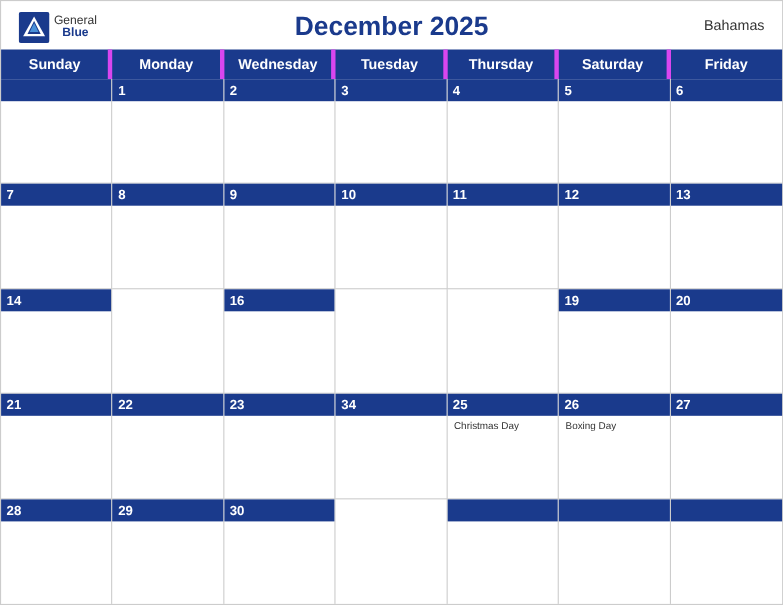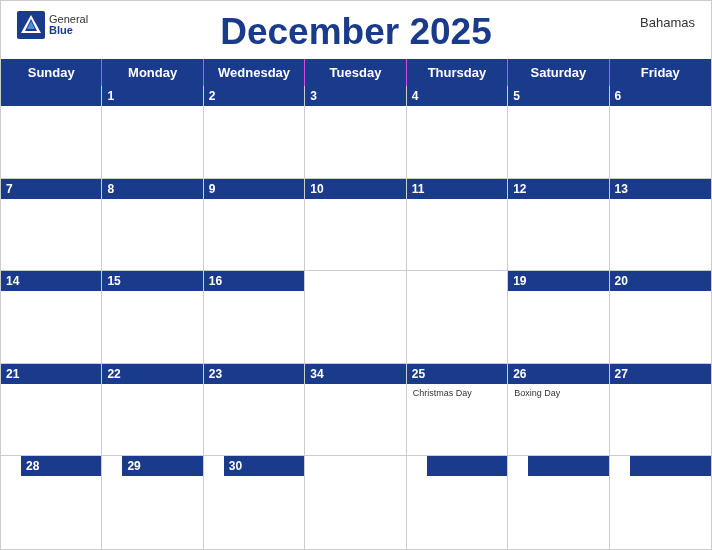--- a/index.html
+++ b/index.html
@@ -40,27 +40,28 @@
     }
     .logo-general {
       font-size: 11px;
       color: #333;
       font-weight: normal;
     }
     .logo-blue {
       font-size: 11px;
       color: #1a3a8c;
       font-weight: bold;
+      text-align: center;
     }
     .logo-icon {
       width: 28px;
       height: 28px;
     }
     .month-title {
-      font-size: 37px;
+      font-size: 24px;
       color: #1a3a8c;
       font-weight: bold;
       text-align: center;
     }
     .country-label {
       position: absolute;
       right: 16px;
       top: 14px;
       font-size: 13px;
       color: #333;
@@ -69,21 +70,21 @@
       display: grid;
       grid-template-columns: repeat(7, 1fr);
       background: #1a3a8c;
     }
     .day-header {
       color: #fff;
       text-align: center;
       font-size: 13px;
       font-weight: bold;
       padding: 6px 0;
-      border-right: 1px solid #d946ef;
+      border-right: 4px solid #d946ef;
     }
     .day-header:last-child {
       border-right: none;
     }
     .holiday-name {
       font-size: 9px;
       color: #333;
       padding: 2px 3px;
       display: block;
     }
@@ -101,21 +102,20 @@
       border-right: 1px solid #ccc;
       border-bottom: 1px solid #ccc;
       display: flex;
       flex-direction: column;
     }
     .cell:last-child {
       border-right: none;
     }
     .grid-row:last-child .cell {
       border-bottom: none;
-      padding-left: 20px;
     }
     .cell-header {
       background: #1a3a8c;
       padding: 2px 5px;
       min-height: 20px;
       display: flex;
       align-items: center;
     }
     .cell-header span {
       color: #fff;
@@ -247,23 +247,20 @@
         </div>
       </div>
       <div class="grid-row">
         <div class="cell">
           <div class="cell-header">
             <span>14</span>
           </div>
           <div class="cell-body"></div>
         </div>
         <div class="cell">
-          <div class="cell-header">
-            <span>15</span>
-          </div>
           <div class="cell-body"></div>
         </div>
         <div class="cell">
           <div class="cell-header">
             <span>16</span>
           </div>
           <div class="cell-body"></div>
         </div>
         <div class="cell">
           <div class="cell-body"></div>

